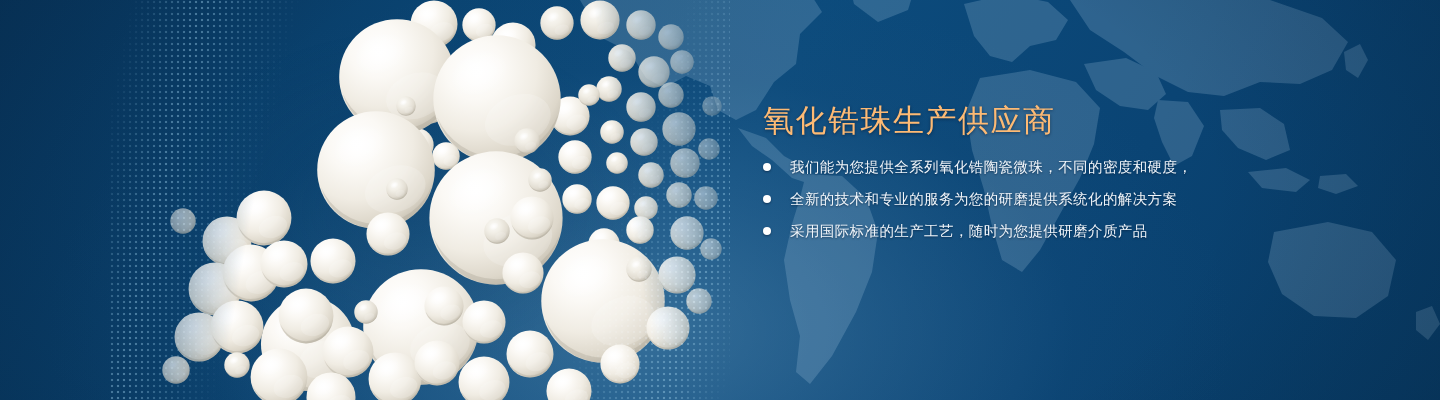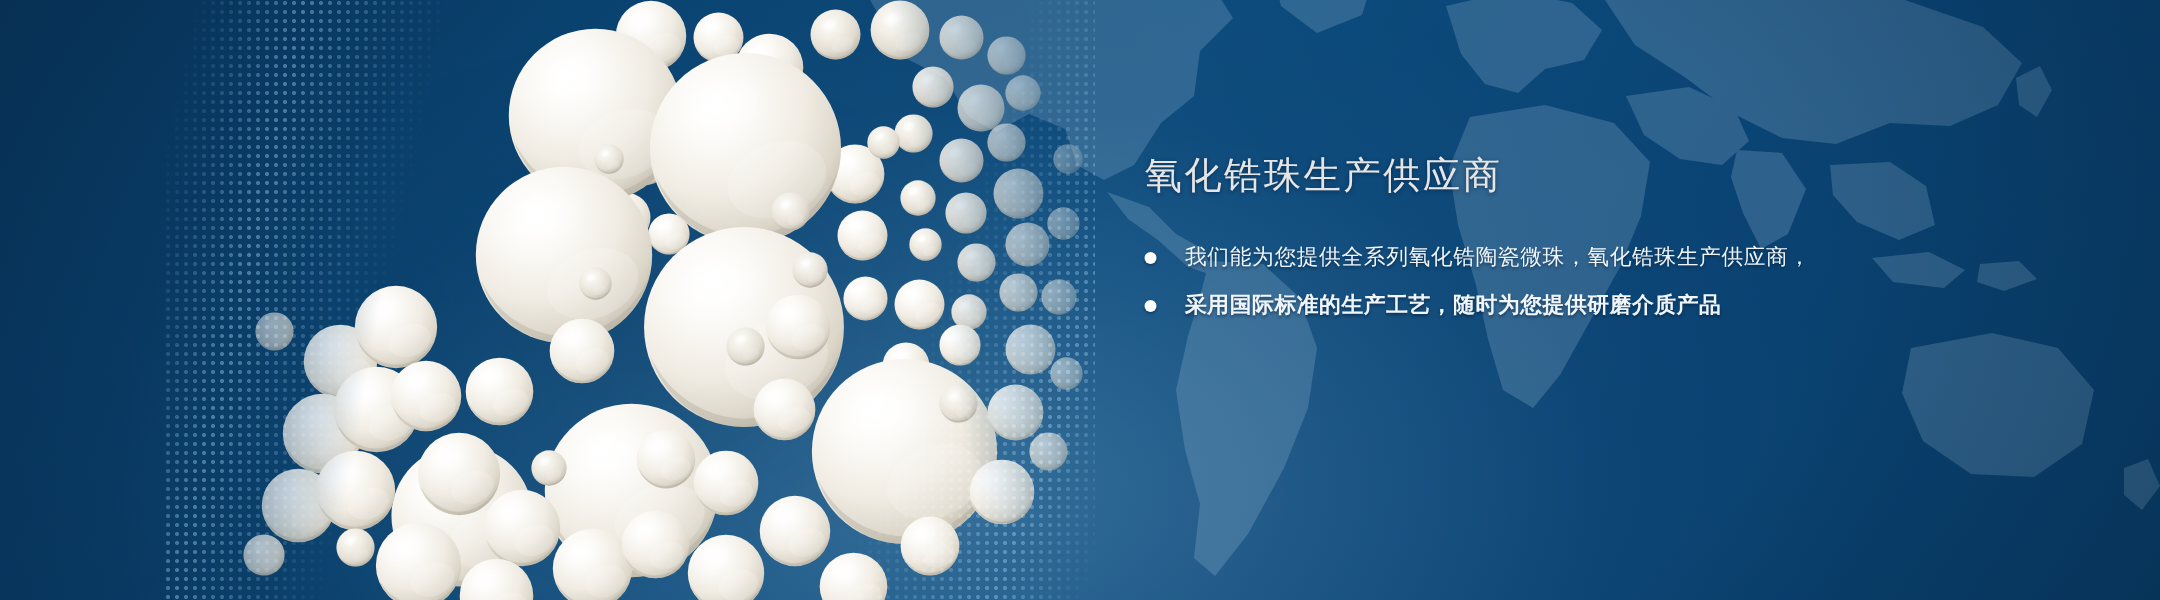--- a/index.html
+++ b/index.html
@@ -97,45 +97,45 @@
   }
 
   
   .copy {
     position: absolute;
     left: 763px;
     top: 104px;
     width: 620px;
   }
   .headline {
-    margin: 0 0 28px 0;
-    font-size: 25px;
+    margin: 0 0 17px 0;
+    font-size: 31px;
     font-weight: 400;
     line-height: 1.1;
-    color: #e5e5e5;
+    color: #fdba74;
     letter-spacing: 1.5px;
     text-shadow: 0 1px 3px rgba(0,20,45,0.55);
     white-space: nowrap;
   }
   .bullets {
     list-style: none;
     margin: 0;
     padding: 0;
   }
   .bullet {
     position: relative;
     padding-left: 27px;
     margin-bottom: 8px;
     font-size: 14.5px;
     line-height: 24px;
     color: #f0f5fa;
     letter-spacing: 0.4px;
     text-shadow: 0 1px 2px rgba(0,18,40,0.5);
   }
-  .bullet:last-child { margin-bottom: 1px; font-weight: bold; }
+  .bullet:last-child { margin-bottom: 1px; }
   .dot {
     position: absolute;
     left: 0;
     top: 8px;
     width: 8px;
     height: 8px;
     border-radius: 50%;
     background: #ffffff;
     box-shadow: 0 1px 2px rgba(0,20,45,0.5);
   }
@@ -335,23 +335,27 @@
   </div>
 
   <div class="copy">
 
     <h1 class="headline">氧化锆珠生产供应商</h1>
 
     <ul class="bullets">
 
       <li class="bullet">
         <span class="dot"></span>
-        <span class="bullet-line">我们能为您提供全系列氧化锆陶瓷微珠，氧化锆珠生产供应商，</span>
+        <span class="bullet-line">我们能为您提供全系列氧化锆陶瓷微珠，不同的密度和硬度，</span>
       </li>
 
+      <li class="bullet">
+        <span class="dot"></span>
+        <span class="bullet-line">全新的技术和专业的服务为您的研磨提供系统化的解决方案</span>
+      </li>
 
       <li class="bullet">
         <span class="dot"></span>
         <span class="bullet-line">采用国际标准的生产工艺，随时为您提供研磨介质产品</span>
       </li>
 
     </ul>
   </div>
 
 </div>

